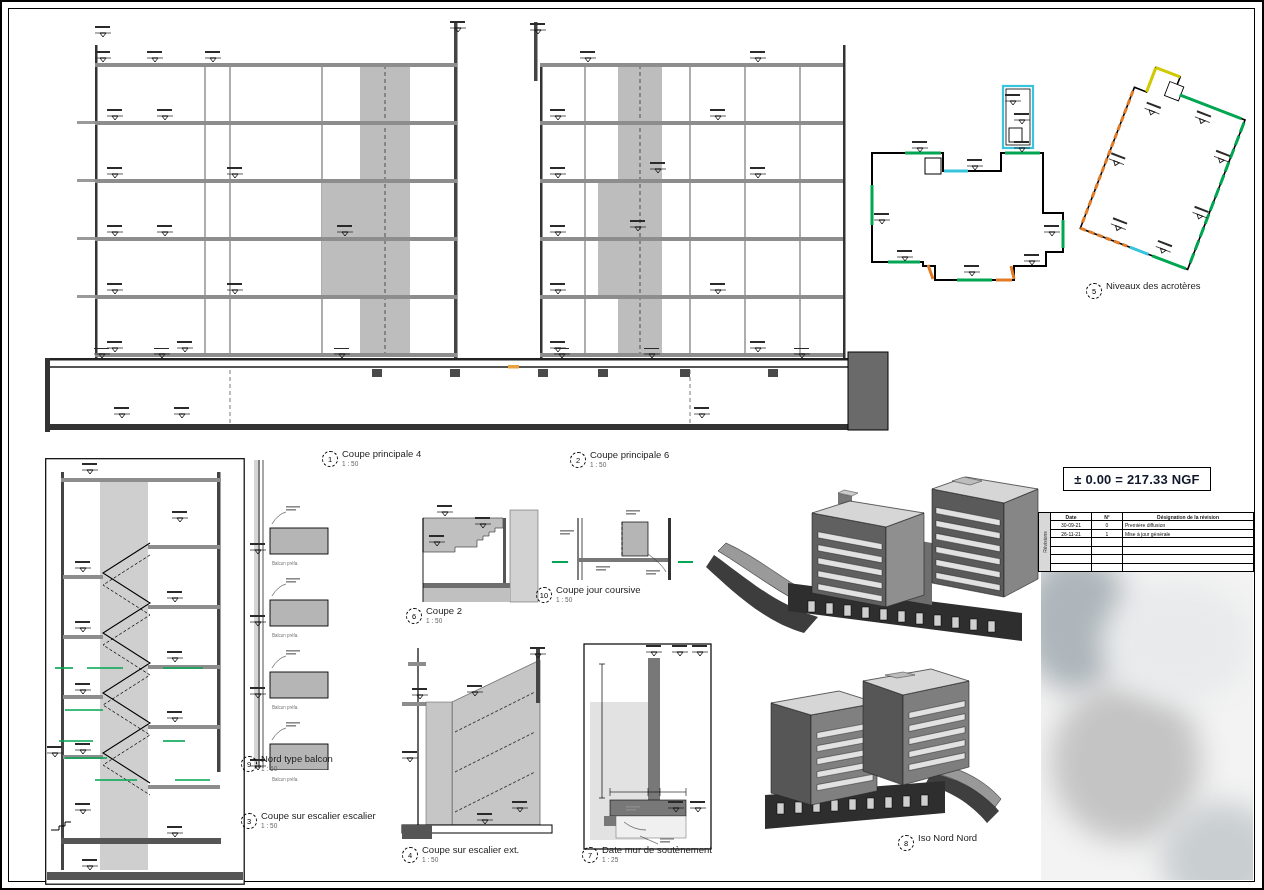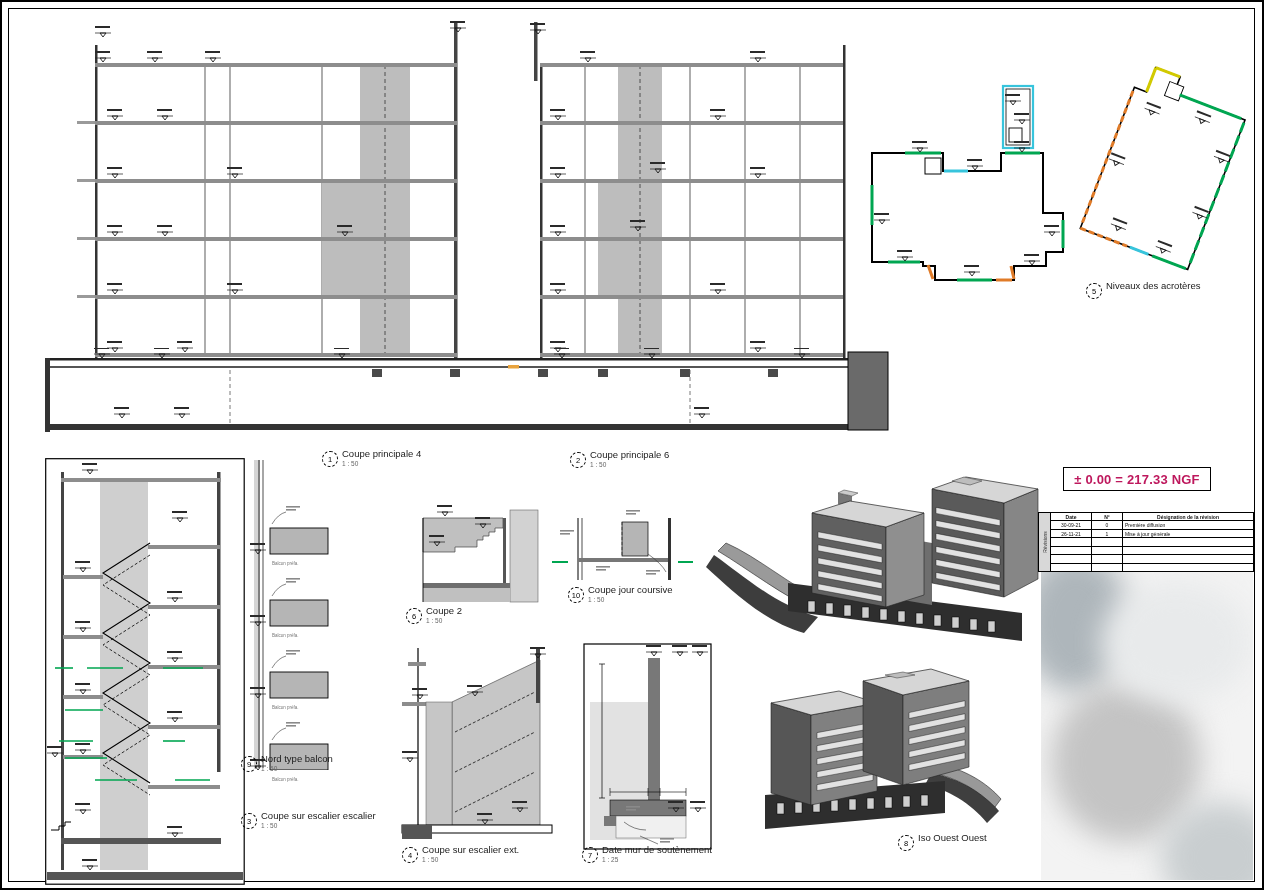--- a/index.html
+++ b/index.html
@@ -13,21 +13,21 @@
   .vtitle{position:absolute;display:flex;gap:4px;align-items:flex-start;white-space:nowrap;}
   .vnum{width:14px;height:14px;border:1.2px dashed #000;border-radius:50%;
         font-size:7.5px;color:#000;display:flex;align-items:center;justify-content:center;flex:0 0 auto;margin-top:2px;}
   .vtxt{display:flex;flex-direction:column;}
   .vname{font-size:9.5px;color:#1a1a1a;line-height:1.05;}
   .vscale{font-size:6.5px;color:#666;margin-top:1px;}
 
   
   #datum-box{position:absolute;left:1063px;top:467px;width:146px;height:22px;
              border:1.6px solid #000;background:#fff;display:flex;align-items:center;justify-content:center;
-             font-size:13px;font-weight:bold;color:#be185d;letter-spacing:.2px;}
+             font-size:13px;font-weight:bold;color:#0f172a;letter-spacing:.2px;}
 
   
   #rev-table{position:absolute;left:1038px;top:512px;width:214px;height:58px;display:flex;
              border:1.2px solid #000;background:#fff;font-size:5px;color:#111;}
   #rev-side{width:11px;background:#d8d8d8;border-right:1px solid #000;display:flex;align-items:center;justify-content:center;}
   #rev-side span{transform:rotate(-90deg);font-size:5px;white-space:nowrap;color:#333;}
   #rev-grid{flex:1;display:flex;flex-direction:column;}
   .rrow{display:flex;border-bottom:1px solid #000;flex:1;min-height:0;}
   .rrow:last-child{border-bottom:none;}
   .rcell{border-right:1px solid #000;padding:0 2px;overflow:hidden;white-space:nowrap;display:flex;align-items:center;}
@@ -493,21 +493,21 @@
         <span class="vname">Niveaux des acrotères</span>
       </span>
   </div>
   <div class="vtitle" style="left:406px;top:606px">
     <span class="vnum">6</span>
     <span class="vtxt">
         <span class="vname">Coupe 2</span>
     <span class="vscale">1 : 50</span>
       </span>
   </div>
-  <div class="vtitle" style="left:568px;top:585px">
+  <div class="vtitle" style="left:536px;top:585px">
     <span class="vnum">10</span>
     <span class="vtxt">
         <span class="vname">Coupe jour coursive</span>
     <span class="vscale">1 : 50</span>
       </span>
   </div>
   <div class="vtitle" style="left:241px;top:754px">
     <span class="vnum">9</span>
     <span class="vtxt">
         <span class="vname">Nord type balcon</span>
@@ -531,21 +531,21 @@
   <div class="vtitle" style="left:582px;top:845px">
     <span class="vnum">7</span>
     <span class="vtxt">
         <span class="vname">Date mur de soutènement</span>
     <span class="vscale">1 : 25</span>
       </span>
   </div>
   <div class="vtitle" style="left:898px;top:833px">
     <span class="vnum">8</span>
     <span class="vtxt">
-        <span class="vname">Iso Ouest Ouest</span>
+        <span class="vname">Iso Nord Nord</span>
       </span>
   </div>
 
   <div id="datum-box">± 0.00 = 217.33 NGF</div>
 
   <div id="rev-table">
     <div id="rev-side">
       <span>Révisions</span>
     </div>
     <div id="rev-grid">

